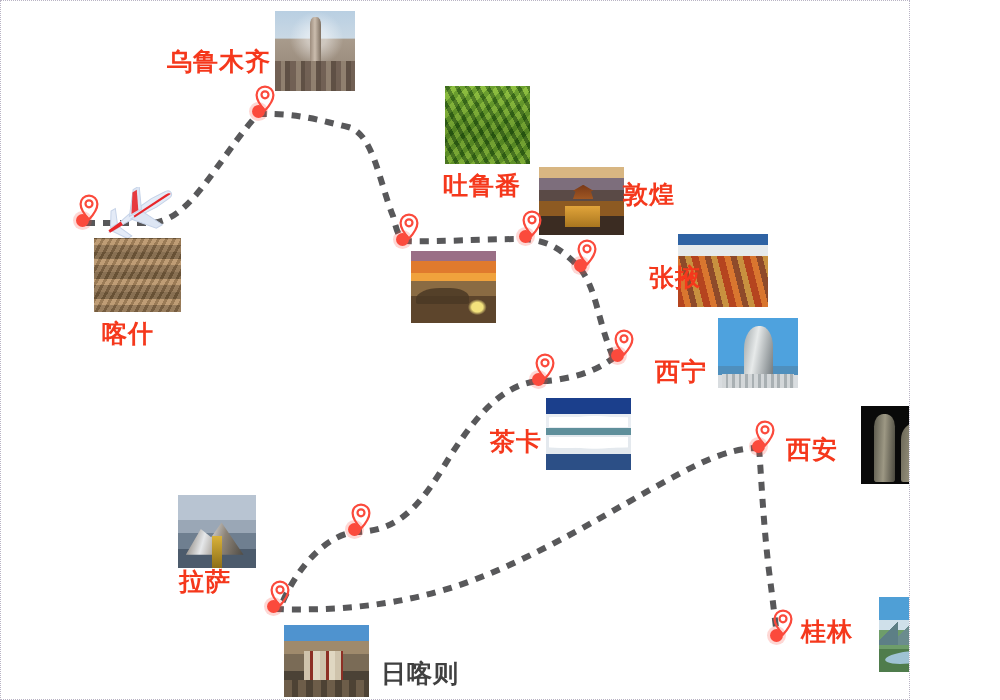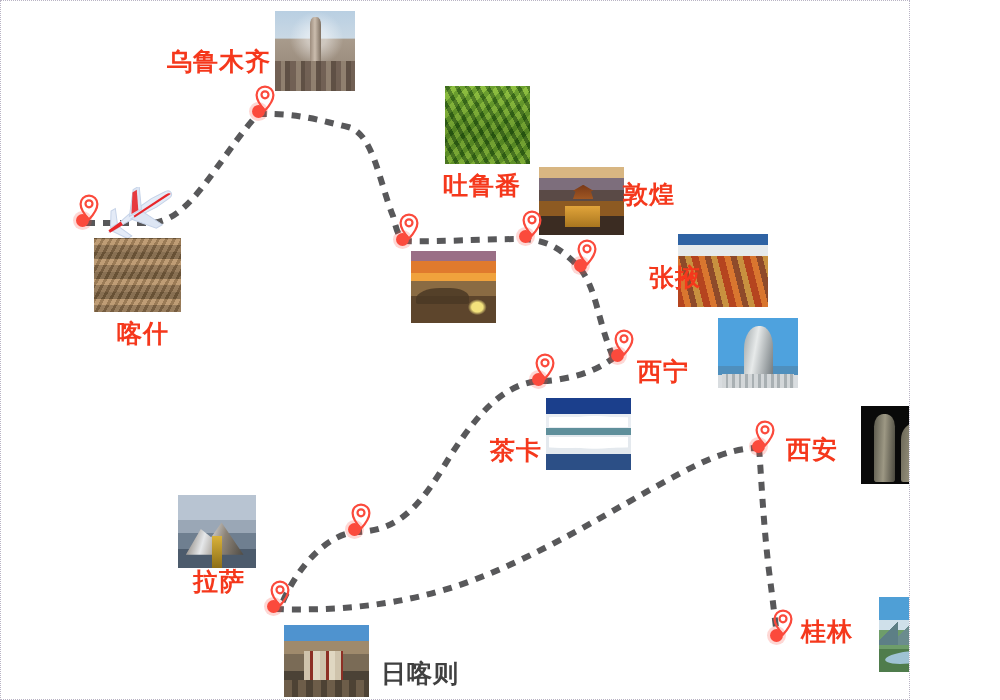--- a/index.html
+++ b/index.html
@@ -324,21 +324,21 @@
       <div class="pin" style="left: 254px; top: 84px;">
   <svg viewBox="0 0 20 27" width="20" height="27" xmlns="http://www.w3.org/2000/svg">
     <path d="M10 1.6 C5.3 1.6 1.6 5.3 1.6 9.9 C1.6 16.2 10 25.4 10 25.4 C10 25.4 18.4 16.2 18.4 9.9 C18.4 5.3 14.7 1.6 10 1.6 Z" fill="none" stroke="#fb4a3c" stroke-width="2.2"></path>
     <circle cx="10" cy="9.8" r="3.5" fill="none" stroke="#fb4a3c" stroke-width="2.2"></circle>
   </svg>
       </div>
       <div class="stop-dot" style="left: 251px; top: 104px; background: rgb(251, 74, 60);"></div>
       <div class="photo ph-kashgar" style="left: 93px; top: 237px; width: 87px; height: 74px;">
         <div class="ph-inner"></div>
       </div>
-      <div class="city-label" style="left: 116px; top: 320px; color: rgb(245, 56, 28);">喀什</div>
+      <div class="city-label" style="left: 101px; top: 320px; color: rgb(245, 56, 28);">喀什</div>
       <div class="pin" style="left: 78px; top: 193px;">
   <svg viewBox="0 0 20 27" width="20" height="27" xmlns="http://www.w3.org/2000/svg">
     <path d="M10 1.6 C5.3 1.6 1.6 5.3 1.6 9.9 C1.6 16.2 10 25.4 10 25.4 C10 25.4 18.4 16.2 18.4 9.9 C18.4 5.3 14.7 1.6 10 1.6 Z" fill="none" stroke="#fb4a3c" stroke-width="2.2"></path>
     <circle cx="10" cy="9.8" r="3.5" fill="none" stroke="#fb4a3c" stroke-width="2.2"></circle>
   </svg>
       </div>
       <div class="stop-dot" style="left: 75px; top: 213px; background: rgb(251, 74, 60);"></div>
       <div class="photo ph-turpan" style="left: 444px; top: 85px; width: 85px; height: 78px;">
         <div class="ph-inner"></div>
       </div>
@@ -368,32 +368,32 @@
       <div class="pin" style="left: 576px; top: 238px;">
   <svg viewBox="0 0 20 27" width="20" height="27" xmlns="http://www.w3.org/2000/svg">
     <path d="M10 1.6 C5.3 1.6 1.6 5.3 1.6 9.9 C1.6 16.2 10 25.4 10 25.4 C10 25.4 18.4 16.2 18.4 9.9 C18.4 5.3 14.7 1.6 10 1.6 Z" fill="none" stroke="#fb4a3c" stroke-width="2.2"></path>
     <circle cx="10" cy="9.8" r="3.5" fill="none" stroke="#fb4a3c" stroke-width="2.2"></circle>
   </svg>
       </div>
       <div class="stop-dot" style="left: 573px; top: 258px; background: rgb(251, 74, 60);"></div>
       <div class="photo ph-xining" style="left: 717px; top: 317px; width: 80px; height: 70px;">
         <div class="ph-inner"></div>
       </div>
-      <div class="city-label" style="left: 636px; top: 358px; color: rgb(245, 56, 28);">西宁</div>
+      <div class="city-label" style="left: 654px; top: 358px; color: rgb(245, 56, 28);">西宁</div>
       <div class="pin" style="left: 613px; top: 328px;">
   <svg viewBox="0 0 20 27" width="20" height="27" xmlns="http://www.w3.org/2000/svg">
     <path d="M10 1.6 C5.3 1.6 1.6 5.3 1.6 9.9 C1.6 16.2 10 25.4 10 25.4 C10 25.4 18.4 16.2 18.4 9.9 C18.4 5.3 14.7 1.6 10 1.6 Z" fill="none" stroke="#fb4a3c" stroke-width="2.2"></path>
     <circle cx="10" cy="9.8" r="3.5" fill="none" stroke="#fb4a3c" stroke-width="2.2"></circle>
   </svg>
       </div>
       <div class="stop-dot" style="left: 610px; top: 348px; background: rgb(251, 74, 60);"></div>
       <div class="photo ph-chaka" style="left: 545px; top: 397px; width: 85px; height: 72px;">
         <div class="ph-inner"></div>
       </div>
-      <div class="city-label" style="left: 489px; top: 437px; color: rgb(245, 56, 28);">茶卡</div>
+      <div class="city-label" style="left: 489px; top: 428px; color: rgb(245, 56, 28);">茶卡</div>
       <div class="pin" style="left: 534px; top: 352px;">
   <svg viewBox="0 0 20 27" width="20" height="27" xmlns="http://www.w3.org/2000/svg">
     <path d="M10 1.6 C5.3 1.6 1.6 5.3 1.6 9.9 C1.6 16.2 10 25.4 10 25.4 C10 25.4 18.4 16.2 18.4 9.9 C18.4 5.3 14.7 1.6 10 1.6 Z" fill="none" stroke="#fb4a3c" stroke-width="2.2"></path>
     <circle cx="10" cy="9.8" r="3.5" fill="none" stroke="#fb4a3c" stroke-width="2.2"></circle>
   </svg>
       </div>
       <div class="stop-dot" style="left: 531px; top: 372px; background: rgb(251, 74, 60);"></div>
       <div class="photo ph-xian" style="left: 860px; top: 405px; width: 80px; height: 78px;">
         <div class="ph-inner"></div>
       </div>
@@ -401,21 +401,21 @@
       <div class="pin" style="left: 754px; top: 419px;">
   <svg viewBox="0 0 20 27" width="20" height="27" xmlns="http://www.w3.org/2000/svg">
     <path d="M10 1.6 C5.3 1.6 1.6 5.3 1.6 9.9 C1.6 16.2 10 25.4 10 25.4 C10 25.4 18.4 16.2 18.4 9.9 C18.4 5.3 14.7 1.6 10 1.6 Z" fill="none" stroke="#fb4a3c" stroke-width="2.2"></path>
     <circle cx="10" cy="9.8" r="3.5" fill="none" stroke="#fb4a3c" stroke-width="2.2"></circle>
   </svg>
       </div>
       <div class="stop-dot" style="left: 751px; top: 439px; background: rgb(251, 74, 60);"></div>
       <div class="photo ph-lhasa" style="left: 177px; top: 494px; width: 78px; height: 73px;">
         <div class="ph-inner"></div>
       </div>
-      <div class="city-label" style="left: 192px; top: 568px; color: rgb(245, 56, 28);">拉萨</div>
+      <div class="city-label" style="left: 178px; top: 568px; color: rgb(245, 56, 28);">拉萨</div>
       <div class="pin" style="left: 350px; top: 502px;">
   <svg viewBox="0 0 20 27" width="20" height="27" xmlns="http://www.w3.org/2000/svg">
     <path d="M10 1.6 C5.3 1.6 1.6 5.3 1.6 9.9 C1.6 16.2 10 25.4 10 25.4 C10 25.4 18.4 16.2 18.4 9.9 C18.4 5.3 14.7 1.6 10 1.6 Z" fill="none" stroke="#fb4a3c" stroke-width="2.2"></path>
     <circle cx="10" cy="9.8" r="3.5" fill="none" stroke="#fb4a3c" stroke-width="2.2"></circle>
   </svg>
       </div>
       <div class="stop-dot" style="left: 347px; top: 522px; background: rgb(251, 74, 60);"></div>
       <div class="photo ph-shigatse" style="left: 283px; top: 624px; width: 85px; height: 72px;">
         <div class="ph-inner"></div>
       </div>

